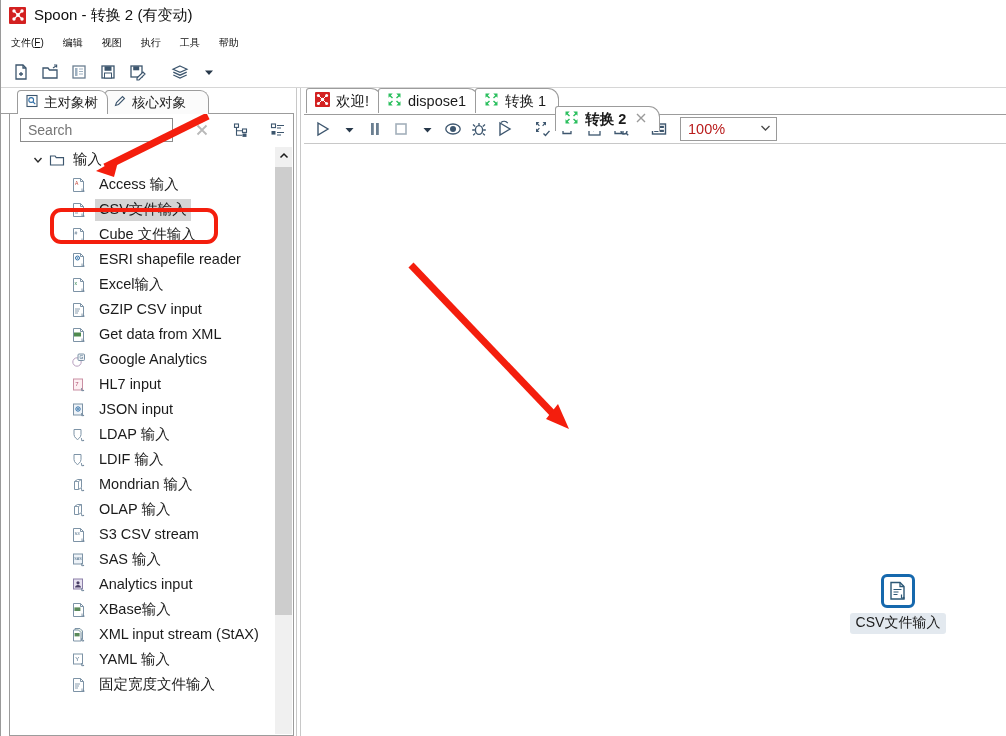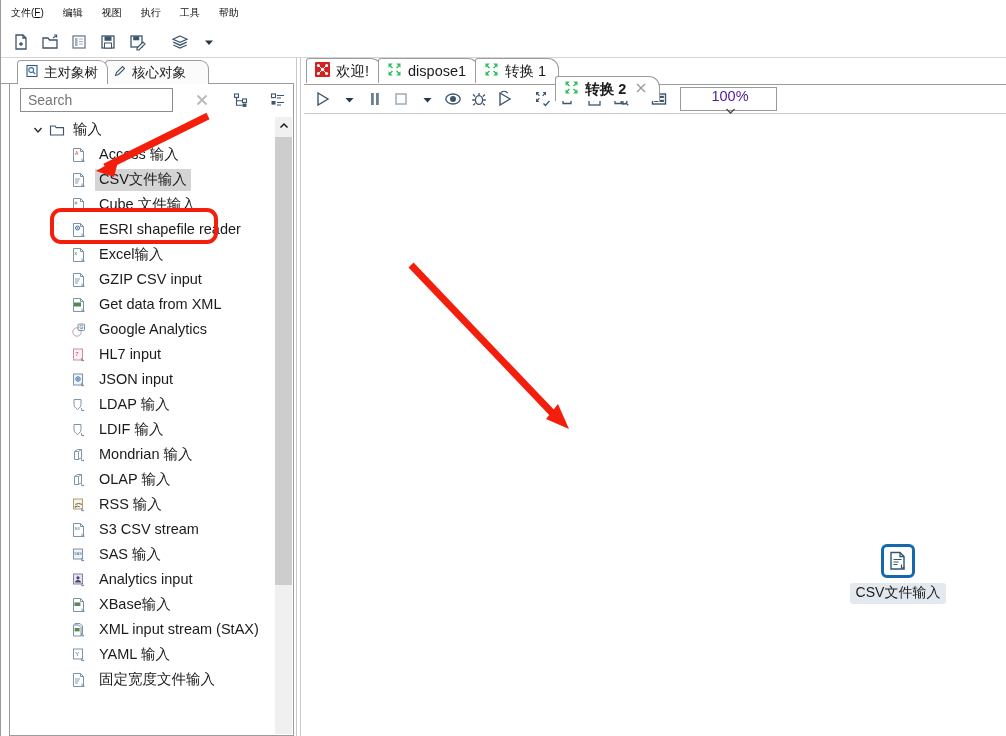--- a/index.html
+++ b/index.html
@@ -235,22 +235,21 @@
   .ct-btn { width: 22px; height: 22px; display:inline-flex; align-items:center; justify-content:center; }
   .ct-sep { width: 8px; }
   .zoomcombo {
     margin-left: 6px;
     width: 84px; height: 22px;
     border: 1px solid #9a9a9a;
     background: #fff;
     display: flex; align-items: center; justify-content: space-between;
     padding: 0 4px 0 7px;
     font-size: 14.5px;
-    color: #4c1d95;
-    flex-direction: column;
+    color: #b91c1c;
   }
   .canvas {
     flex: 1 1 auto;
     background: #ffffff;
     position: relative;
     overflow: hidden;
   }
 
   
   .step {
@@ -286,20 +285,37 @@
     pointer-events: none;
     z-index: 40;
   }
   svg.anno-svg { position: absolute; left:0; top:0; overflow: visible; }
 </style>
 </head>
 <body>
 
 <div id="app">
 
+  <div class="titlebar">
+    <span class="app-icon">
+      <svg width="14" height="14" viewBox="0 0 14 14">
+        <g fill="#ffffff">
+          <circle cx="3" cy="3" r="1.7"></circle>
+            <circle cx="11" cy="3" r="1.7"></circle>
+          <circle cx="3" cy="11" r="1.7"></circle>
+            <circle cx="11" cy="11" r="1.7"></circle>
+          <circle cx="7" cy="7" r="1.9"></circle>
+        </g>
+        <g stroke="#ffffff" stroke-width="1.1" fill="none">
+          <path d="M3 3 L7 7 L11 3 M3 11 L7 7 L11 11"></path>
+        </g>
+      </svg>
+    </span>
+    <span class="title-text">Spoon - 转换 2 (有变动)</span>
+  </div>
 
   <div class="menubar">
     <span class="menu-item"><span>文件</span>(<span class="mn">F</span>)</span>
     <span class="menu-item">编辑</span>
     <span class="menu-item">视图</span>
     <span class="menu-item">执行</span>
     <span class="menu-item">工具</span>
     <span class="menu-item">帮助</span>
   </div>
 
@@ -578,32 +594,20 @@
                     <path d="M3.5 4.5h4v8M7.5 4.5l3-2" fill="none" stroke="#7d93a6" stroke-width=".9"></path>
                     <path d="M10.5 11v2.6h2.2" fill="none" stroke="#7d93a6" stroke-width=".9"></path>
                     <path d="M11.9 12.4l1.5 1.4-2 .4z" fill="#6b8297"></path>
                   </svg>
                 </span>
                 <span class="lbl">OLAP 输入</span>
               </div>
               <div class="trow leaf">
                 <span class="ico">
                   <svg width="16" height="16" viewBox="0 0 16 16">
-                    <rect x="2.5" y="2" width="9" height="10" fill="#fdf1de" stroke="#b79a6a" stroke-width="1"></rect>
-                    <path d="M4.2 9.8a4.5 4.5 0 014.5 0M4.2 7.4a7 7 0 016.8 0" fill="none" stroke="#4a6a86" stroke-width="1"></path>
-                    <circle cx="4.4" cy="10" r=".8" fill="#4a6a86"></circle>
-                    <path d="M10.5 11v2.6h2.2" fill="none" stroke="#7d93a6" stroke-width=".9"></path>
-                    <path d="M11.9 12.4l1.5 1.4-2 .4z" fill="#6b8297"></path>
-                  </svg>
-                </span>
-                <span class="lbl">RSS 输入</span>
-              </div>
-              <div class="trow leaf">
-                <span class="ico">
-                  <svg width="16" height="16" viewBox="0 0 16 16">
                     <path d="M2.5 1.5h7l3 3v10h-10z" fill="#ffffff" stroke="#7d93a6" stroke-width="1"></path>
                     <path d="M9.5 1.5v3h3" fill="none" stroke="#7d93a6" stroke-width="1"></path>
                     <text x="3.4" y="8" font-size="4.4" fill="#4a6a86" font-family="Liberation Sans">S3</text>
                     <path d="M11 11.5v2.6h2.2" fill="none" stroke="#7d93a6" stroke-width=".9"></path>
                     <path d="M12.4 12.9l1.5 1.4-2 .4z" fill="#6b8297"></path>
                   </svg>
                 </span>
                 <span class="lbl">S3 CSV stream</span>
               </div>
               <div class="trow leaf">

